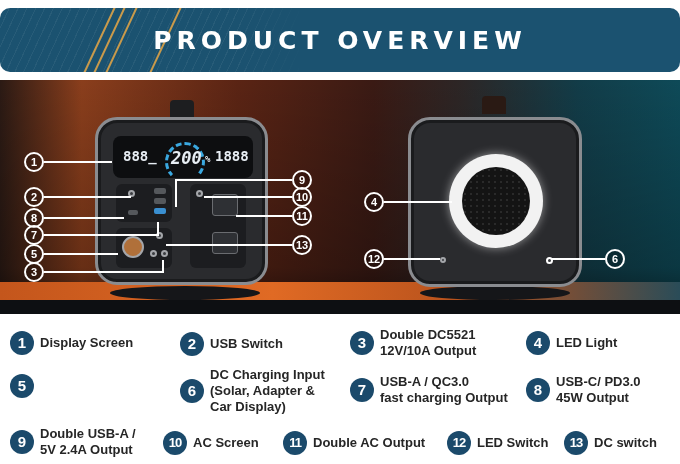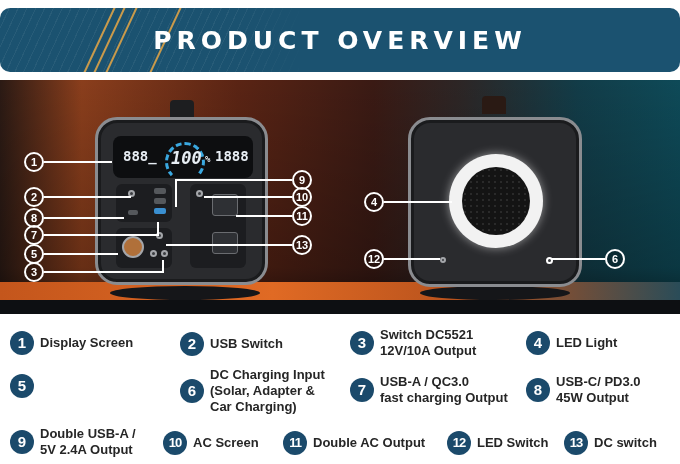--- a/index.html
+++ b/index.html
@@ -84,21 +84,21 @@
   <div class="vign"></div>
   <div class="floor"></div>
   <div class="floor-dark"></div>
 
   <div class="handle" style="left:170px; top:20px;"></div>
   <div class="shadow" style="left:110px; top:206px; width:150px;"></div>
   <div class="station front">
     <div class="lcd">
       <div class="seg" style="left:10px; top:12px; font-size:14px;">888_</div>
       <div class="arc"></div>
-      <div class="seg" style="left:58px; top:12px; font-size:17px; font-style:italic;">100</div>
+      <div class="seg" style="left:58px; top:12px; font-size:17px; font-style:italic;">200</div>
       <div class="seg" style="left:92px; top:18px; font-size:9px;">%</div>
       <div class="seg" style="left:102px; top:12px; font-size:14px;">1888</div>
     </div>
     <div class="panel" style="left:18px; top:64px; width:56px; height:38px;">
       <div class="knob" style="left:12px; top:6px; width:7px; height:7px;"></div>
       <div class="port" style="left:12px; top:26px; width:10px; height:5px;"></div>
       <div class="port" style="left:38px; top:4px; width:12px; height:6px;"></div>
       <div class="port" style="left:38px; top:14px; width:12px; height:6px;"></div>
       <div class="port" style="left:38px; top:24px; width:12px; height:6px; background:#3a8fd0;"></div>
     </div>
@@ -165,40 +165,40 @@
 </div>
 <div class="legend-item" style="left:180px; top:332px;">
   <div class="badge">2</div>
   <div class="label">
       <div>USB Switch</div>
     </div>
 </div>
 <div class="legend-item" style="left:350px; top:327px;">
   <div class="badge">3</div>
   <div class="label">
-      <div>Switch DC5521</div>
+      <div>Double DC5521</div>
       <div>12V/10A Output</div>
     </div>
 </div>
 <div class="legend-item" style="left:526px; top:331px;">
   <div class="badge">4</div>
   <div class="label">
       <div>LED Light</div>
     </div>
 </div>
 
 <div class="legend-item" style="left:10px; top:374px;">
   <div class="badge">5</div>
 </div>
 <div class="legend-item" style="left:180px; top:367px;">
   <div class="badge">6</div>
   <div class="label">
       <div>DC Charging Input</div>
       <div>(Solar, Adapter &amp;</div>
-      <div>Car Charging)</div>
+      <div>Car Display)</div>
     </div>
 </div>
 <div class="legend-item" style="left:350px; top:374px;">
   <div class="badge">7</div>
   <div class="label">
       <div>USB-A / QC3.0</div>
       <div>fast charging Output</div>
     </div>
 </div>
 <div class="legend-item" style="left:526px; top:374px;">

